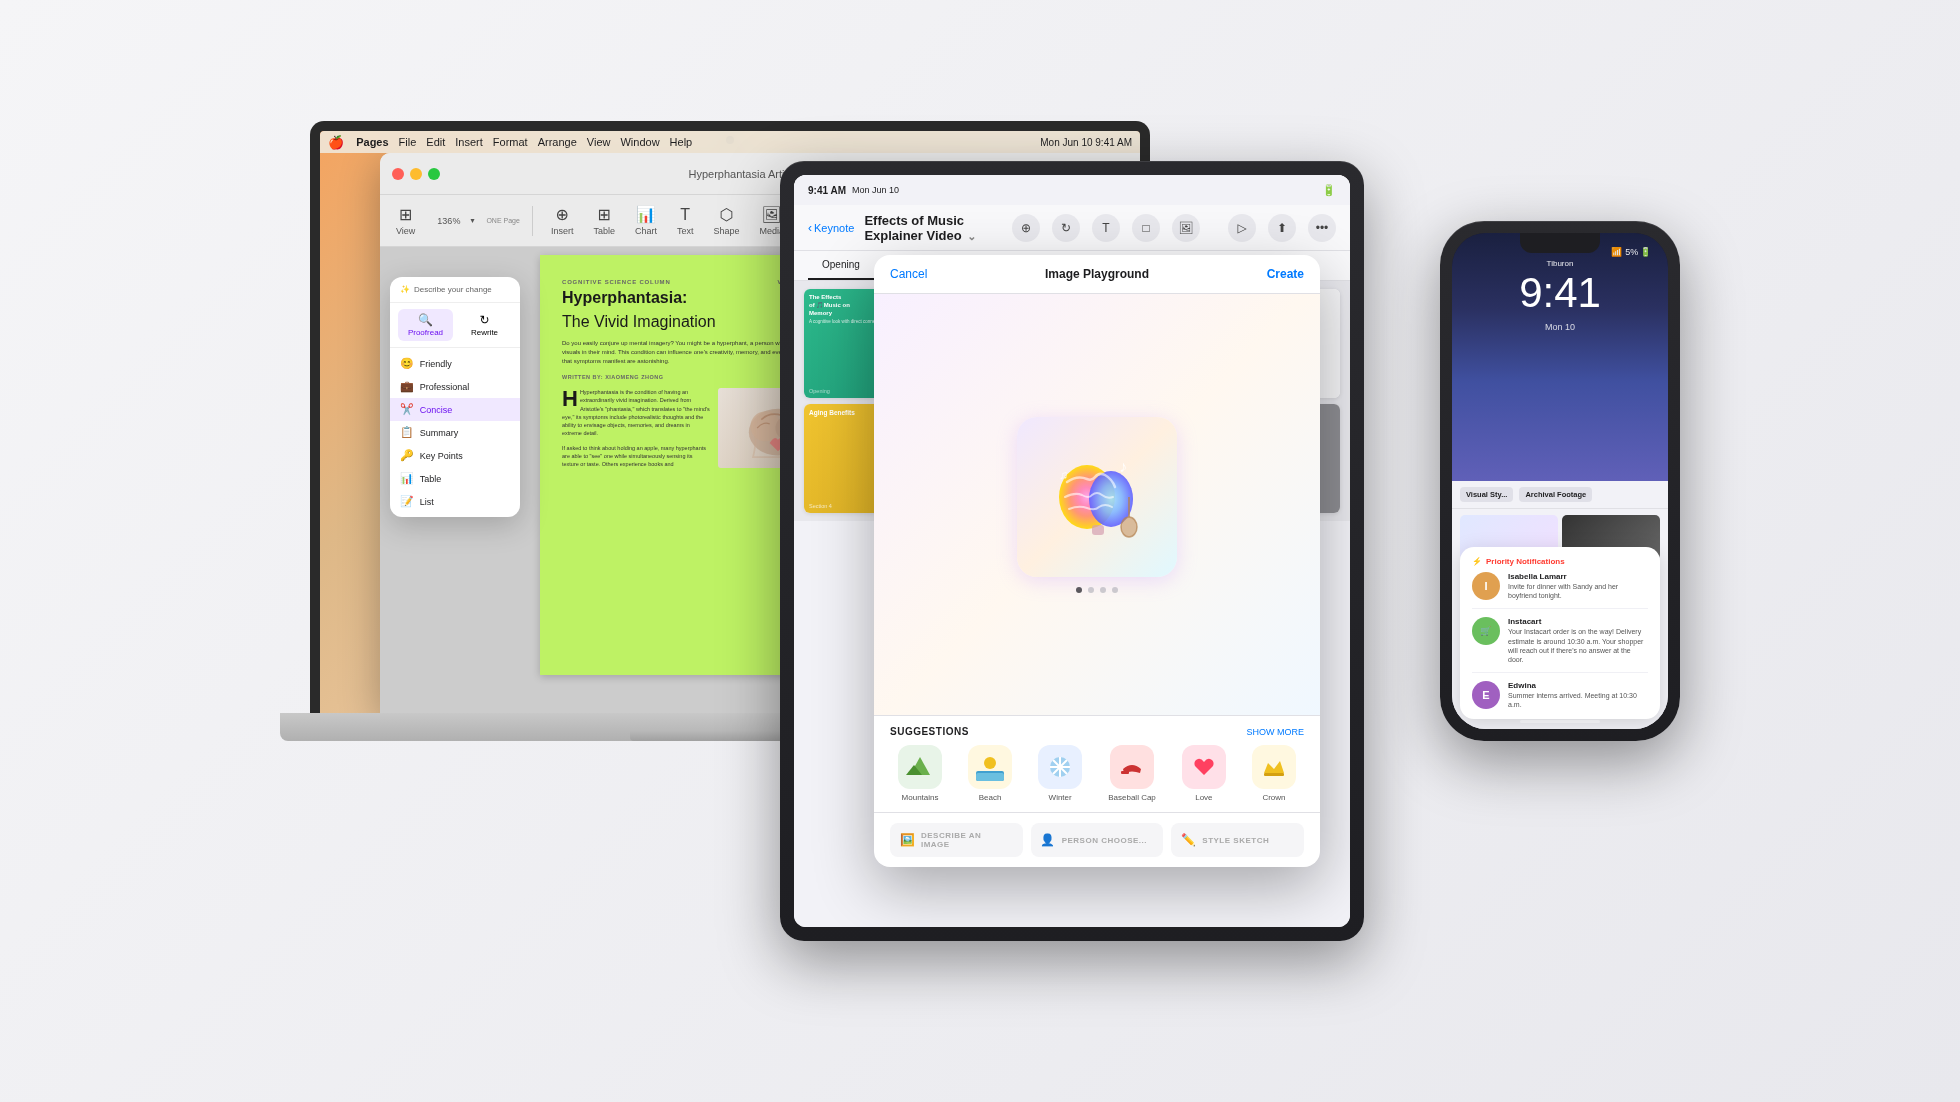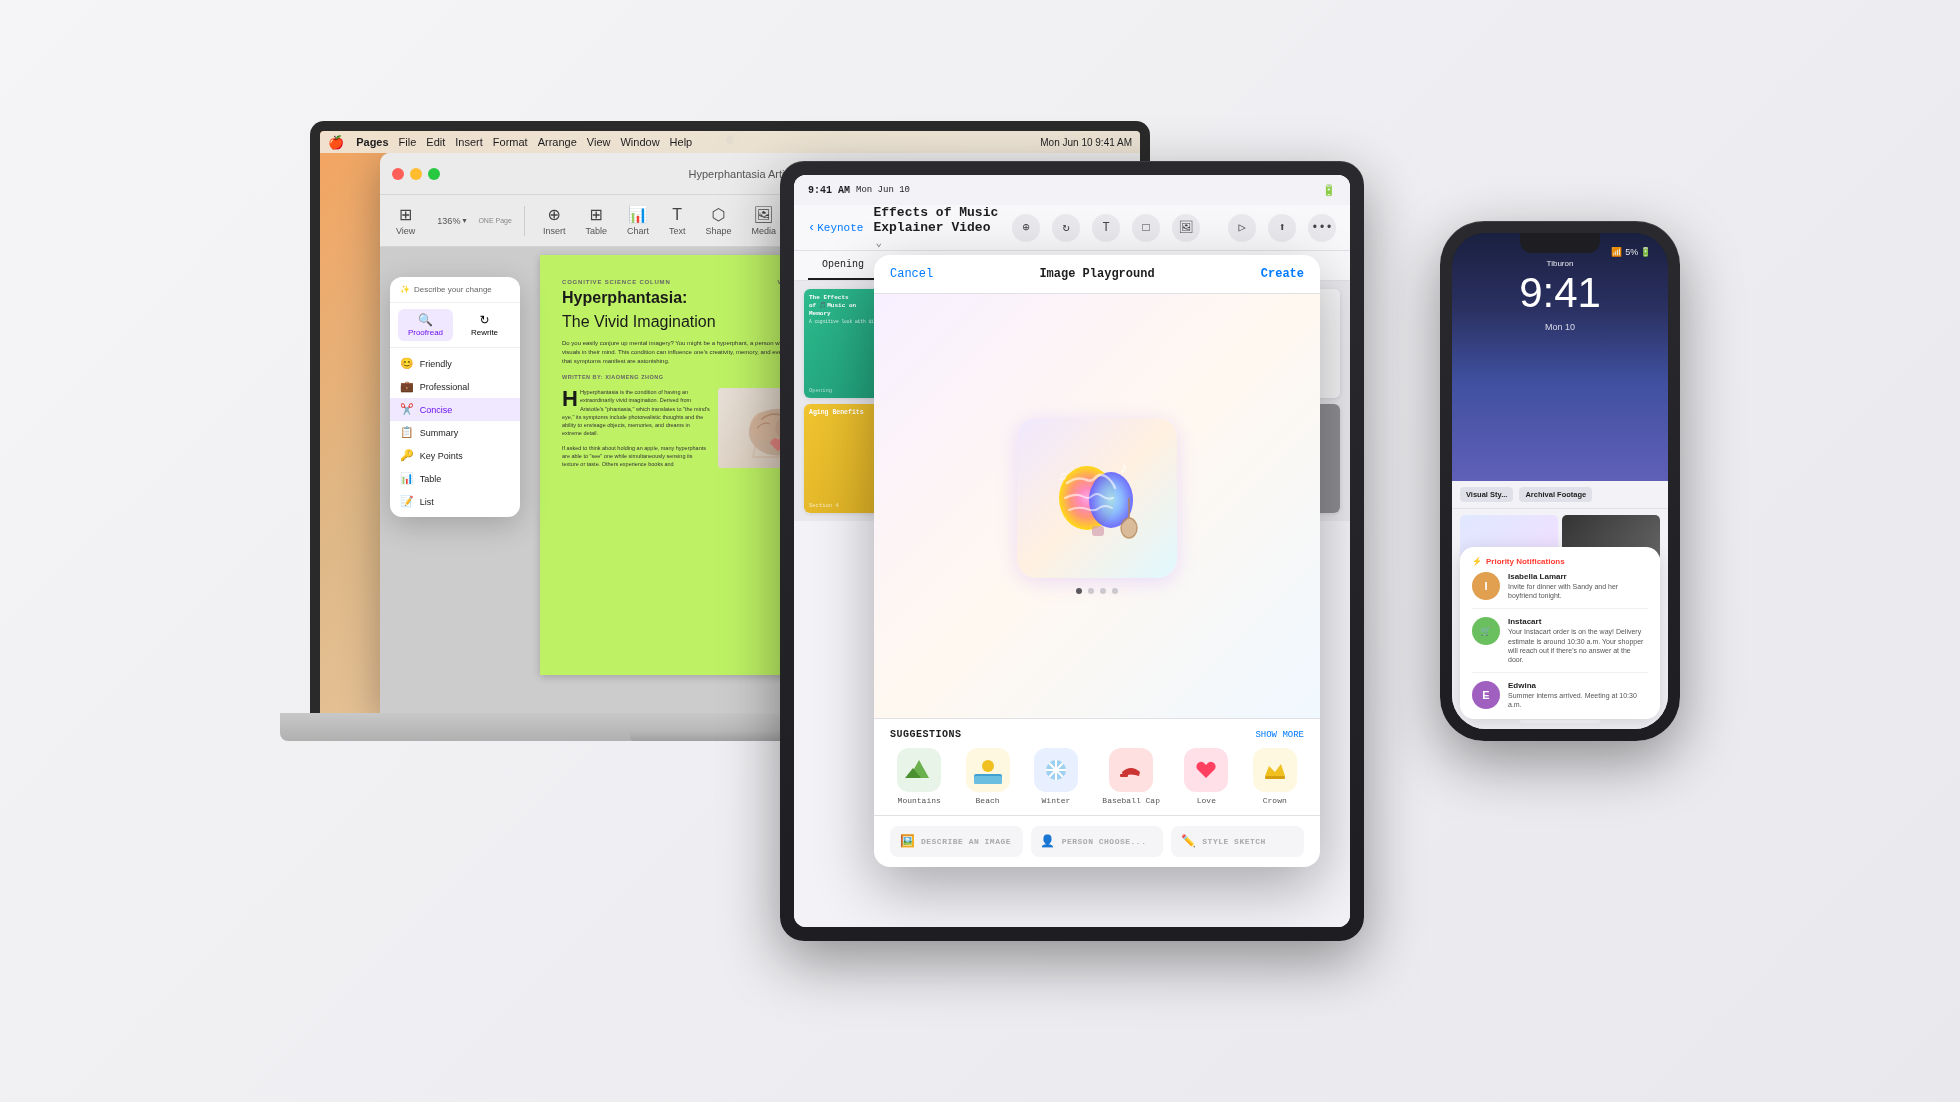--- a/index.html
+++ b/index.html
@@ -191,21 +191,21 @@
     }
 
     .toolbar-icon {
       font-size: 16px;
       color: #444;
     }
 
     .zoom-control {
       display: flex;
       align-items: center;
-      gap: 2px;
+      gap: 10px;
       font-size: 9px;
       color: #555;
       margin-left: 8px;
     }
 
     .toolbar-divider {
       width: 1px;
       height: 30px;
       background: #ccc;
       margin: 0 4px;
@@ -441,21 +441,20 @@
     }
 
     
     .ipad {
       position: absolute;
       left: 500px;
       top: 60px;
       width: 584px;
       height: 780px;
       z-index: 2;
-      font-family: Liberation Mono, monospace;
     }
 
     .ipad-body {
       width: 100%;
       height: 100%;
       background: linear-gradient(180deg, #2a2a2e 0%, #1e1e22 100%);
       border-radius: 24px;
       padding: 14px;
       box-shadow: 0 20px 60px rgba(0,0,0,0.4), inset 0 1px 0 rgba(255,255,255,0.1);
     }

